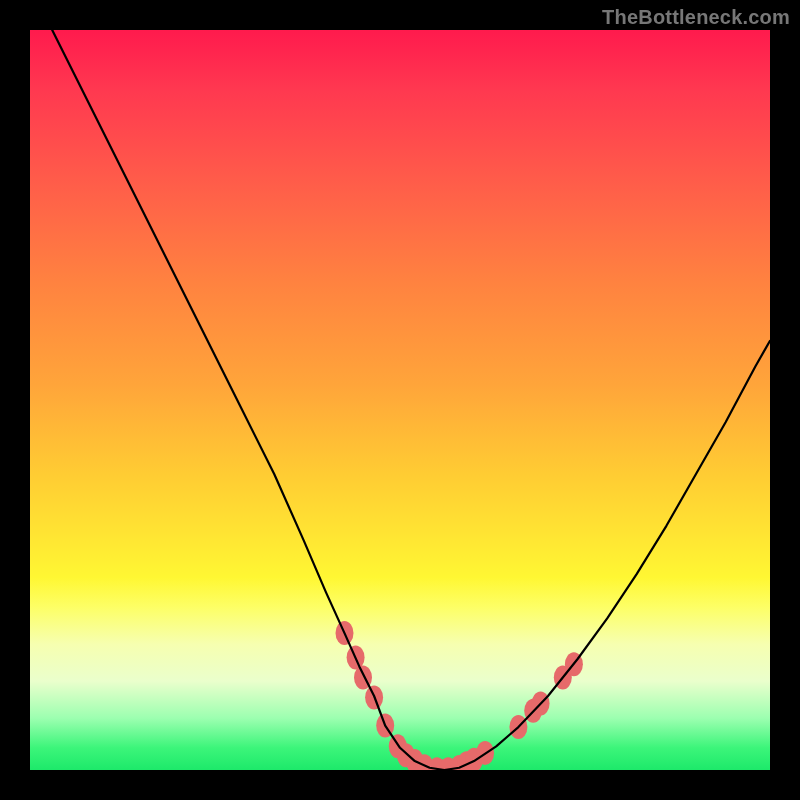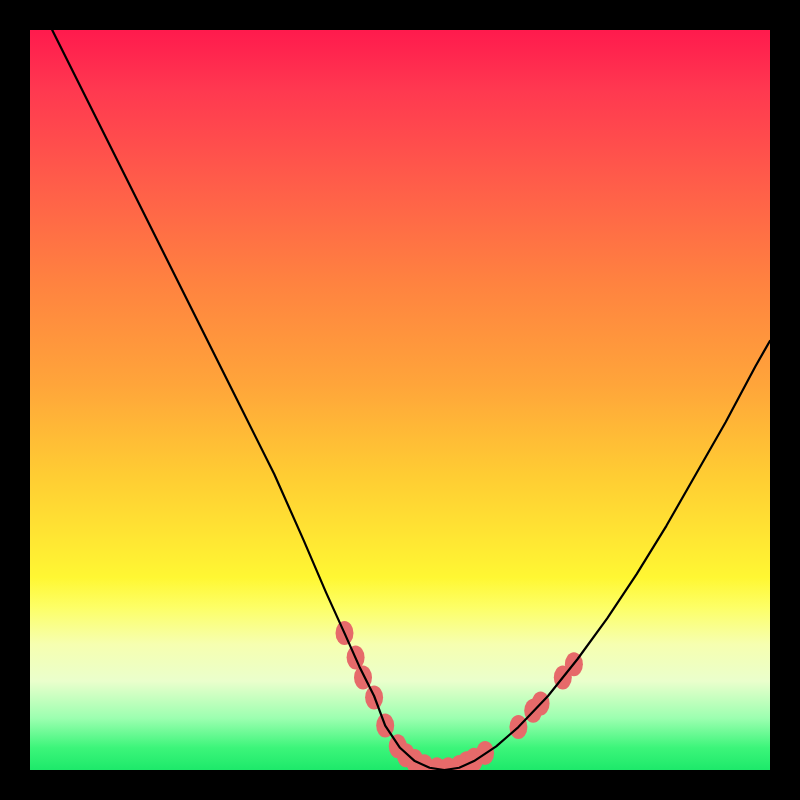--- a/index.html
+++ b/index.html
@@ -69,20 +69,21 @@
     top: 0;
     width: 740px;
     height: 740px;
     z-index: 2;
   }
 </style>
 </head>
 <body>
 
 <div class="frame">
+  <div class="watermark">TheBottleneck.com</div>
   <div class="plot-area">
     <div class="gradient"></div>
     <svg class="curve" viewBox="0 0 740 740" preserveAspectRatio="none">
       <g id="markers-group">
           <ellipse cx="314.50" cy="603.10" rx="9" ry="12" fill="#e66a6a"></ellipse>
           <ellipse cx="325.60" cy="627.52" rx="9" ry="12" fill="#e66a6a"></ellipse>
           <ellipse cx="333.00" cy="647.50" rx="9" ry="12" fill="#e66a6a"></ellipse>
           <ellipse cx="344.10" cy="667.48" rx="9" ry="12" fill="#e66a6a"></ellipse>
           <ellipse cx="355.20" cy="695.60" rx="9" ry="12" fill="#e66a6a"></ellipse>
           <ellipse cx="367.78" cy="716.32" rx="9" ry="12" fill="#e66a6a"></ellipse>

